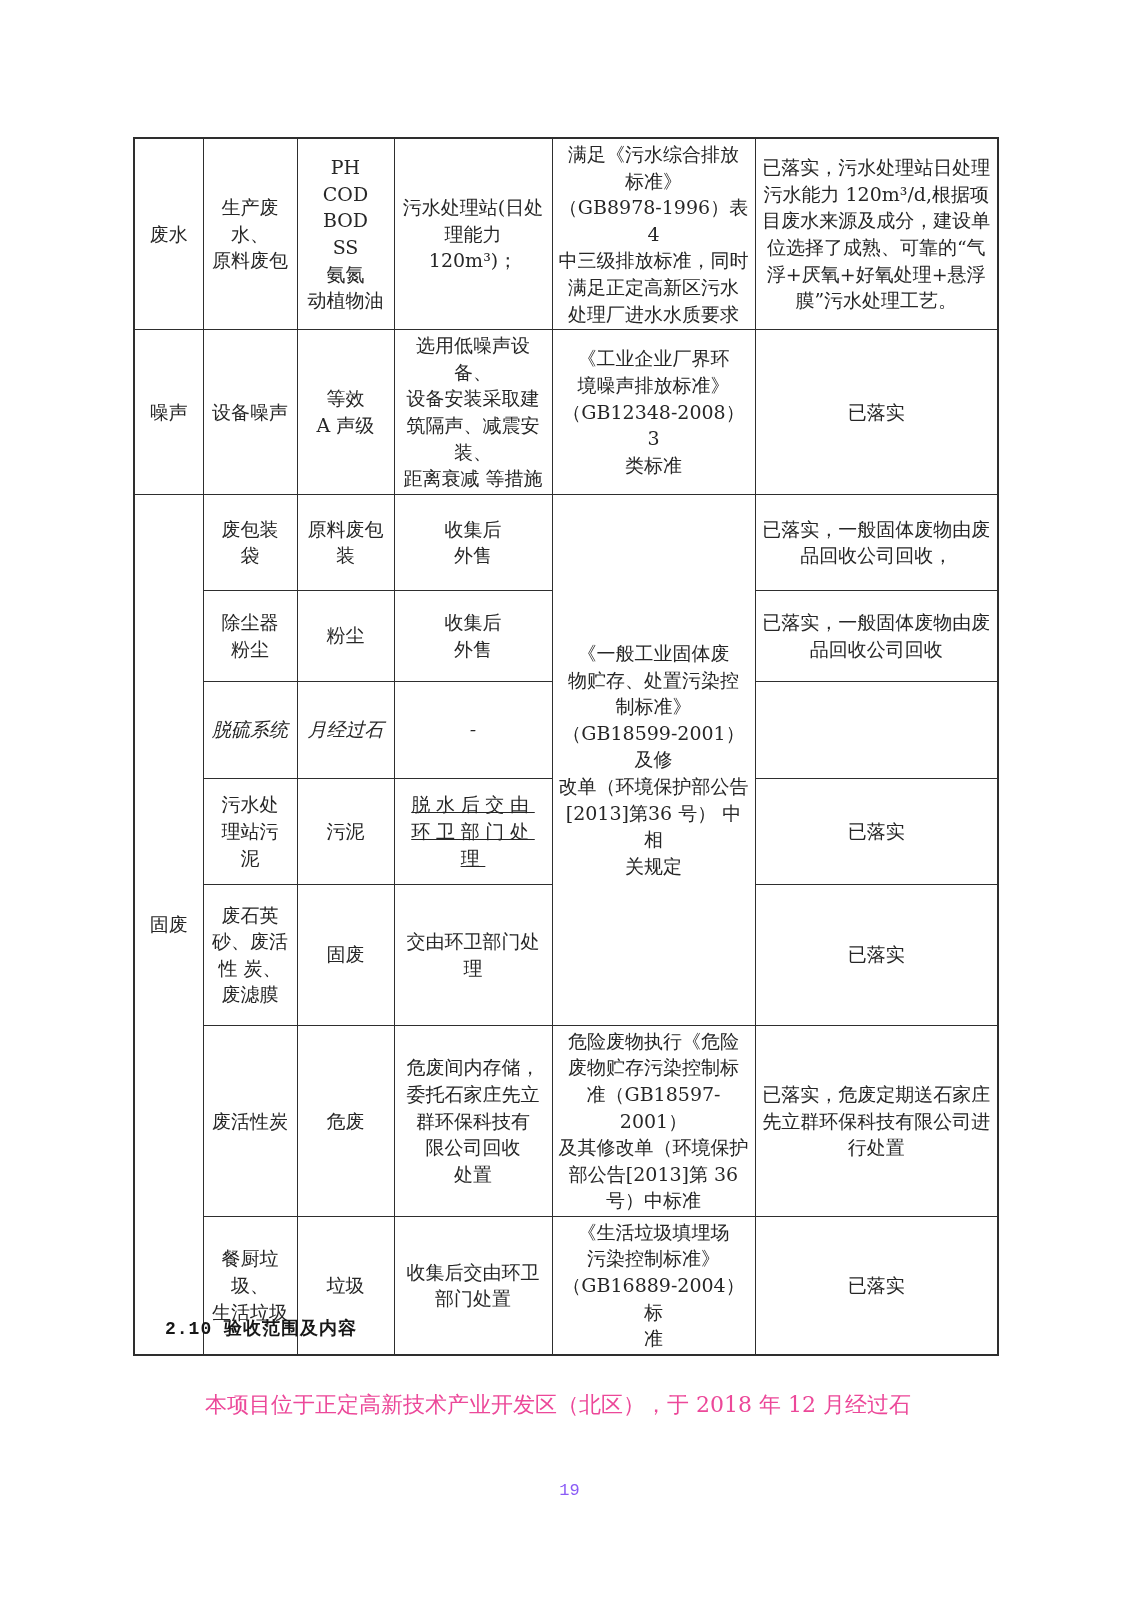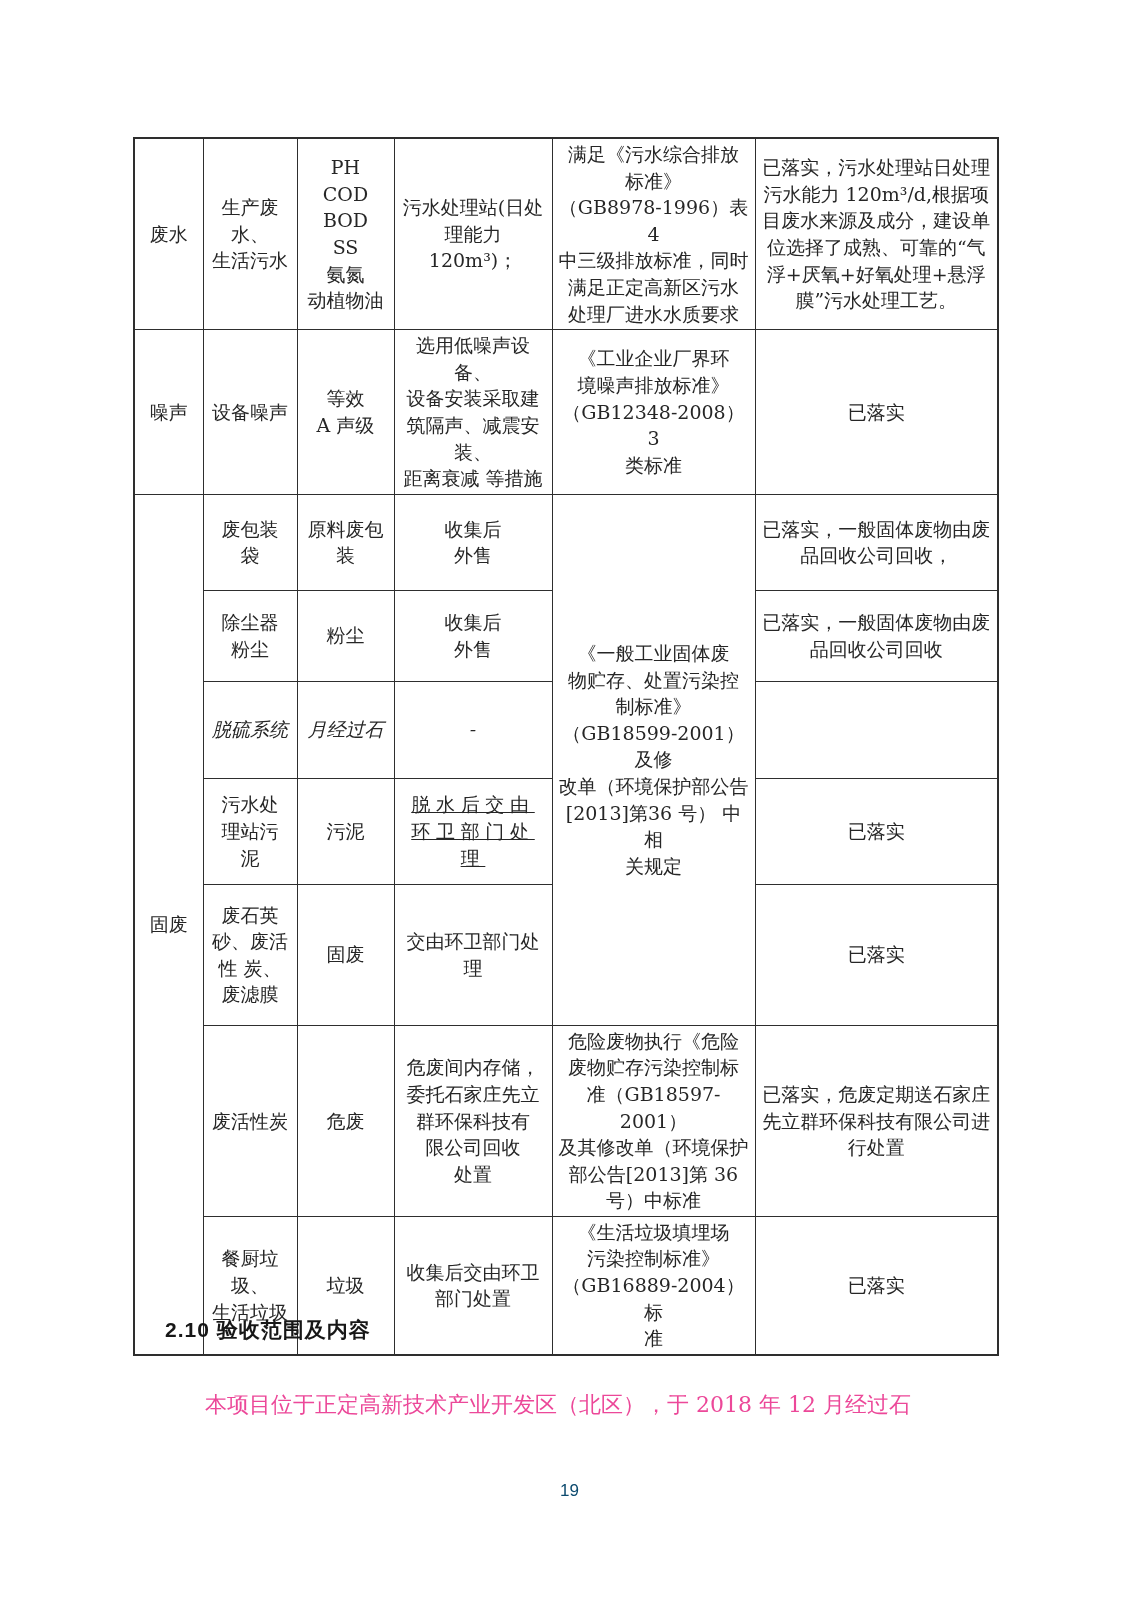--- a/index.html
+++ b/index.html
@@ -38,53 +38,53 @@
   .left{text-align:left;border-radius:15px;}
   .fs18{font-size:18px;}
   .fs17{font-size:17px;}
   .lh15{line-height:1.5;}
   .lh16{line-height:1.6;}
   .lh175{line-height:1.75;}
   .lh185{line-height:1.85;}
   .lsp{letter-spacing:0.3em;text-decoration:underline;}
   .heading{
     position:absolute;left:165px;top:1316px;
-    font-family:Liberation Sans, sans-serif;
-    font-weight:bold;font-size:21px;color:#171717;
+    font-family:Liberation Mono, monospace;
+    font-weight:bold;font-size:18px;color:#171717;
     letter-spacing:1px;
   }
   .paragraph{
     position:absolute;left:205px;top:1390px;width:730px;
     font-size:22px;color:#ec4899;line-height:1.4;
   }
   .page-number{
     position:absolute;left:8px;right:0;top:1481px;
-    text-align:center;font-size:17px;color:#0c4a6e;
-    font-family:Liberation Sans, sans-serif;
+    text-align:center;font-size:17px;color:#8b5cf6;
+    font-family:Liberation Mono, monospace;
   }
 </style>
 </head>
 <body>
 
 <div class="page">
 
   <table class="doc-table">
     <colgroup>
       <col class="c1">
         <col class="c2">
         <col class="c3">
       <col class="c4">
         <col class="c5">
         <col class="c6">
     </colgroup>
     <tbody>
       <tr class="r1">
         <td class="fs18">废水</td>
         <td class="pre fs18">生产废水、
-生活污水</td>
+原料废包</td>
         <td class="pre">PH
 COD
 BOD
 SS
 氨氮
 动植物油</td>
         <td class="pre lh15">污水处理站(日处
 理能力 120m³)；</td>
         <td class="pre lh15">满足《污水综合排放
 标准》

